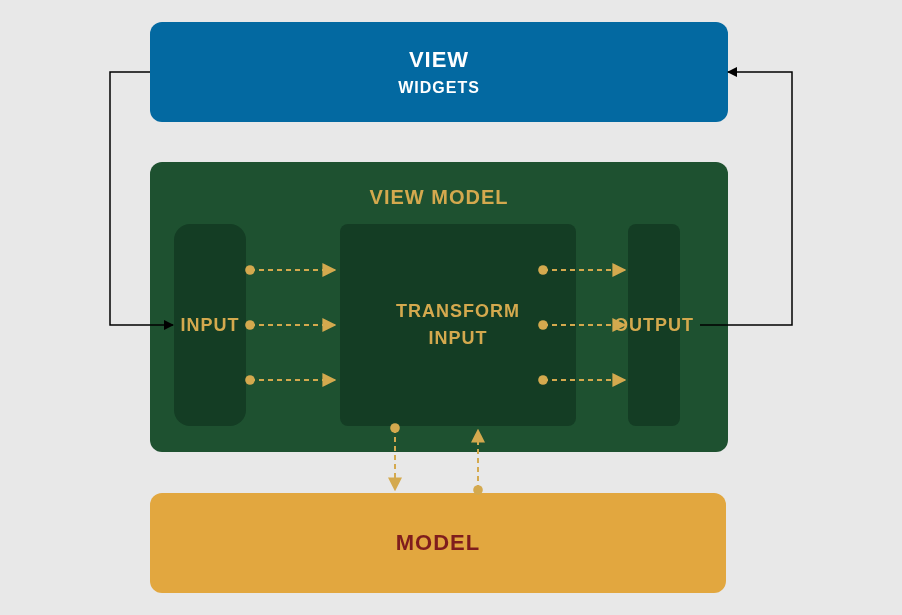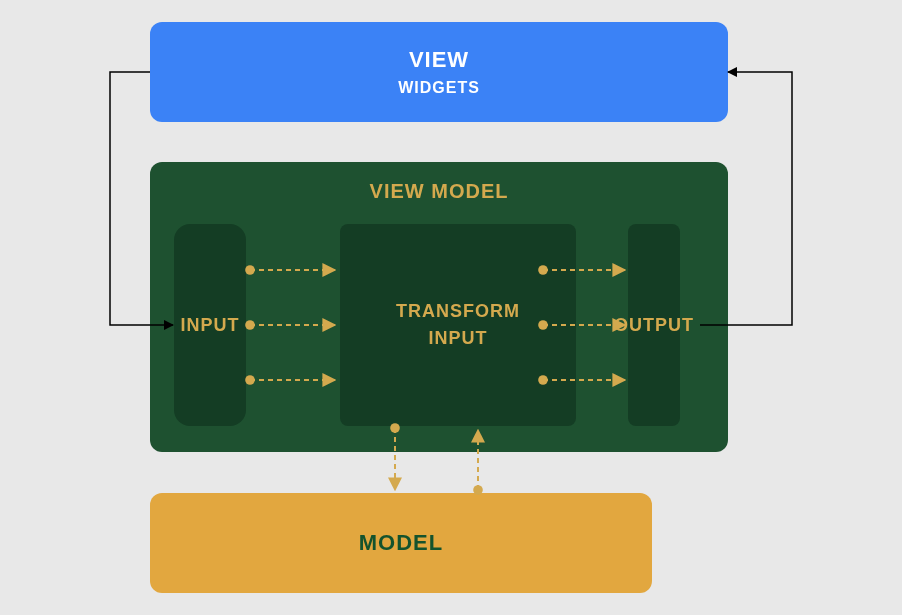--- a/index.html
+++ b/index.html
@@ -26,40 +26,40 @@
       flex-direction: column;
       align-items: center;
       justify-content: center;
       text-align: center;
     }
     .view-box {
       left: 150px;
       top: 22px;
       width: 578px;
       height: 100px;
-      background: #3b82f6;
+      background: #0369a1;
       color: #ffffff;
     }
     .viewmodel-box {
       left: 150px;
       top: 162px;
       width: 578px;
       height: 290px;
       background: #1e5130;
       color: #d4a94e;
       justify-content: flex-start;
-      padding-top: 18px;
+      padding-top: 24px;
     }
     .model-box {
       left: 150px;
       top: 493px;
-      width: 502px;
+      width: 576px;
       height: 100px;
       background: #e2a73f;
-      color: #14532d;
+      color: #7f1d1d;
     }
     .inner-box {
       position: absolute;
       border-radius: 8px;
       background: #143d24;
       display: flex;
       flex-direction: column;
       align-items: center;
       justify-content: center;
       text-align: center;

